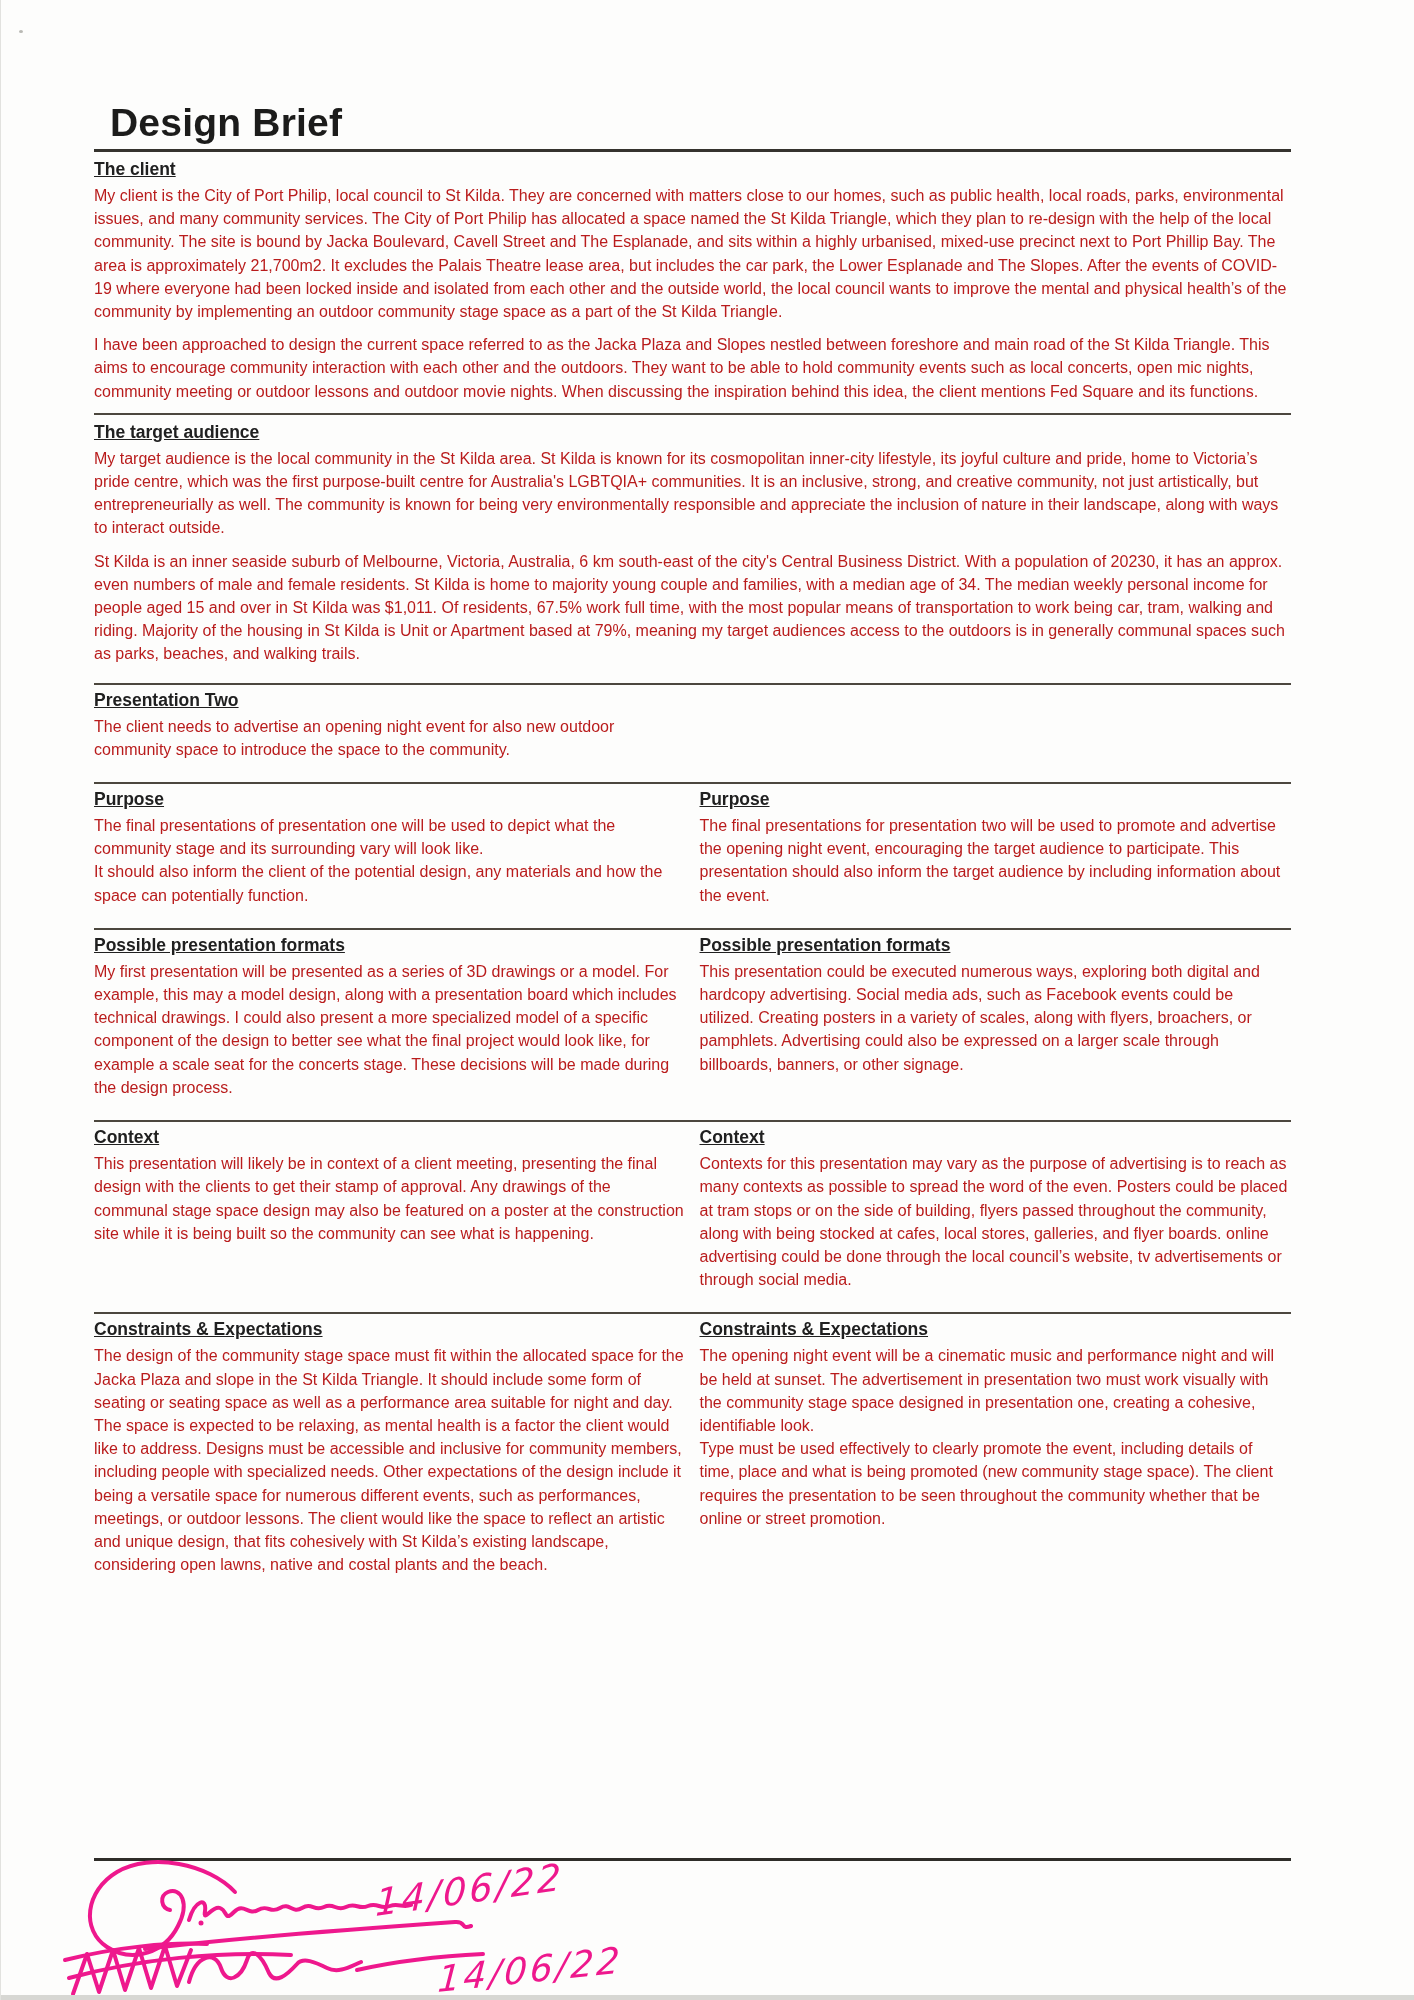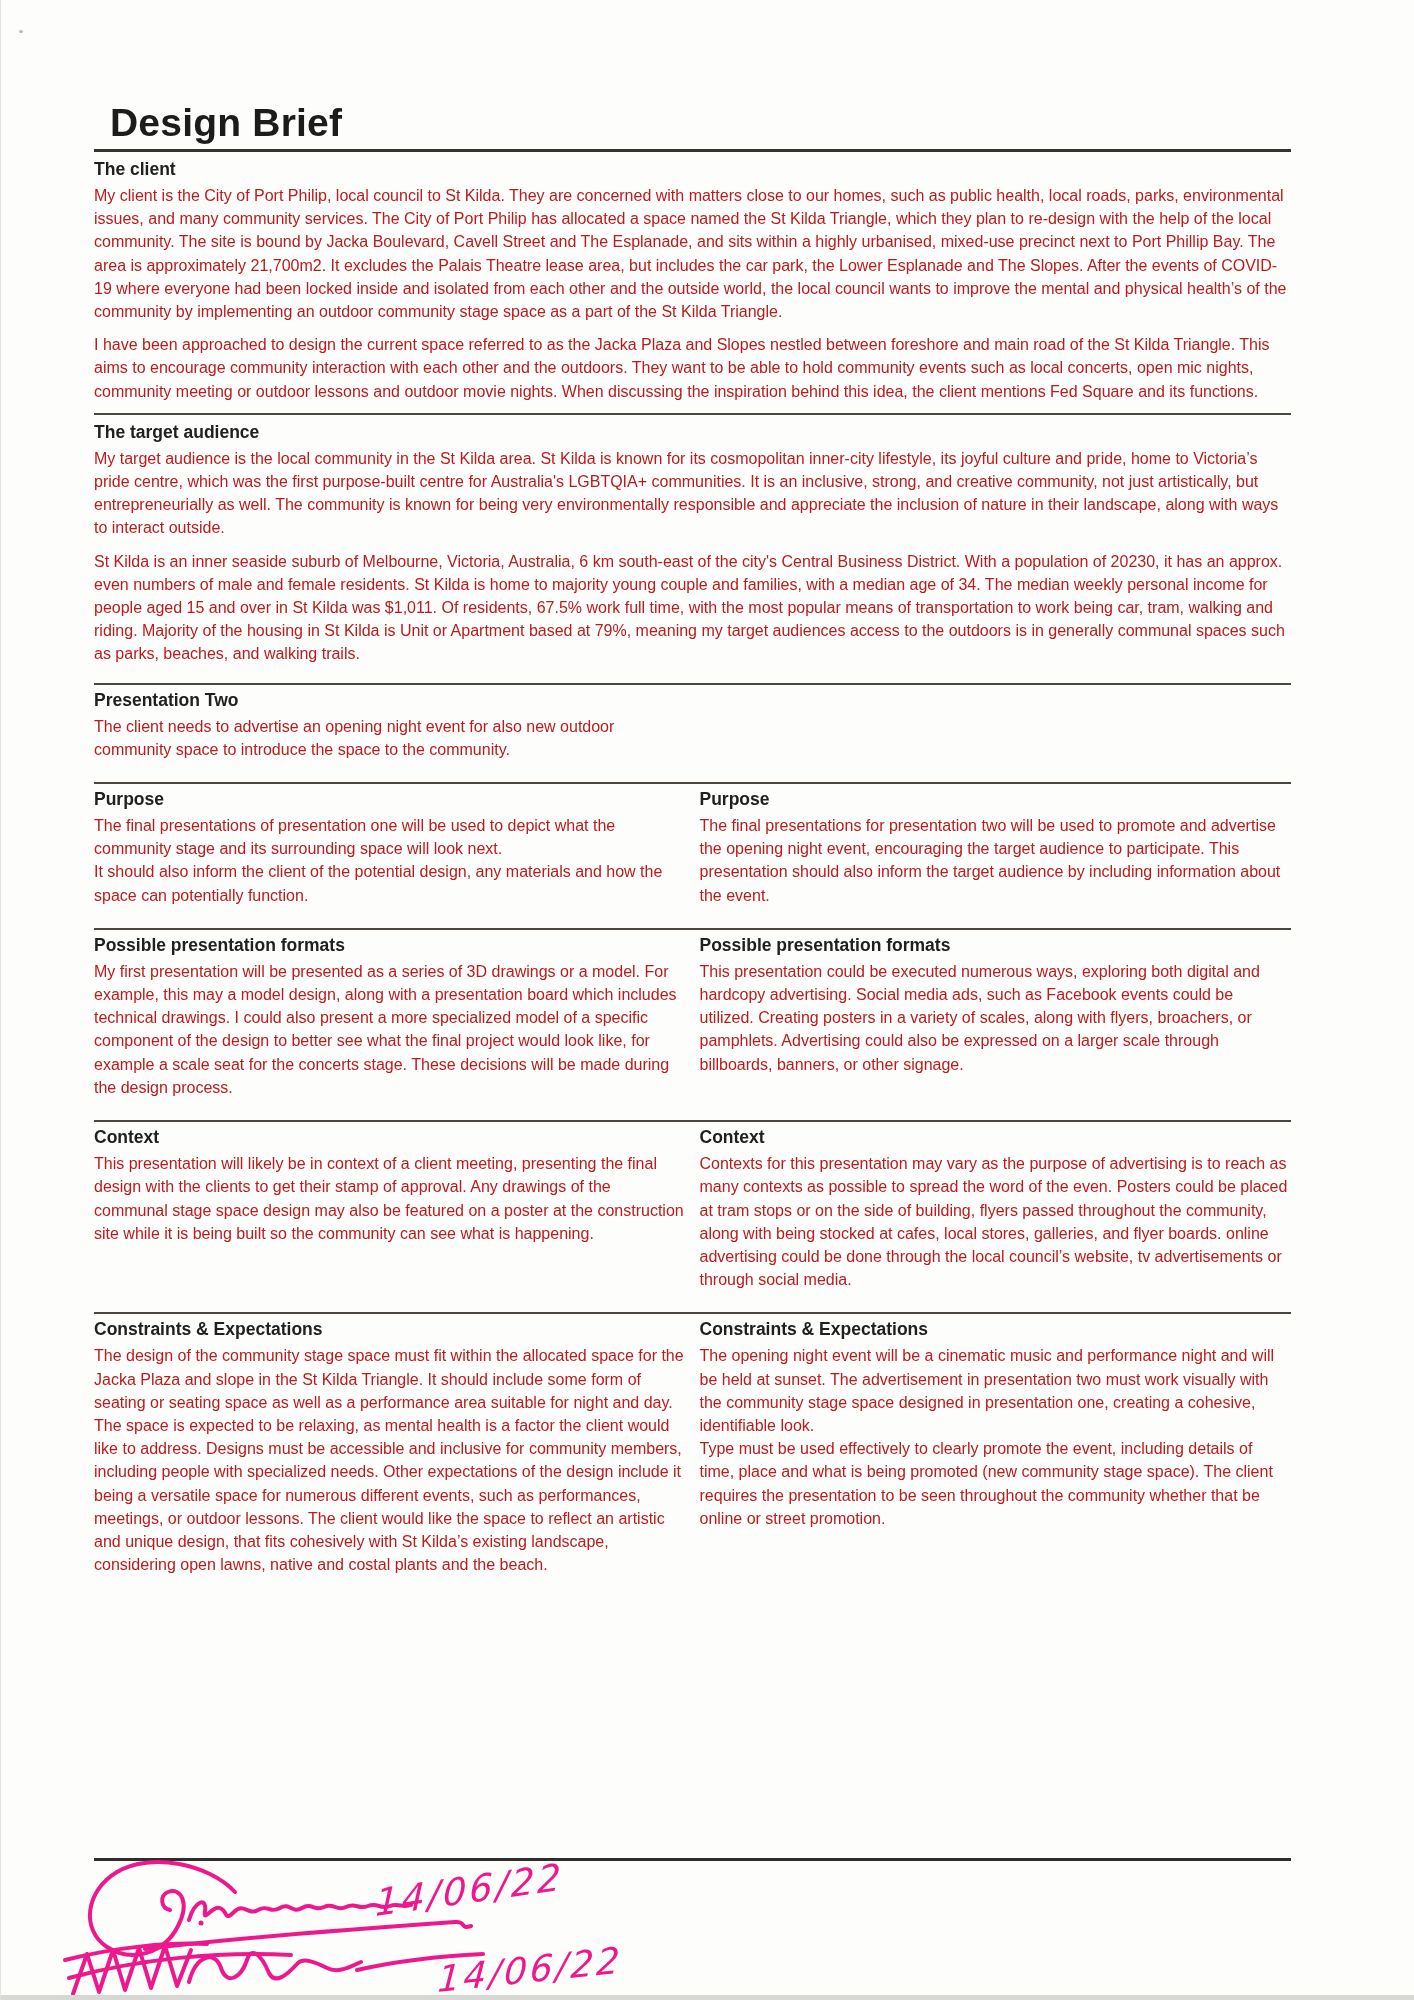--- a/index.html
+++ b/index.html
@@ -16,21 +16,21 @@
   .content { position:absolute; left:93px; top:104px; width:1197px; }
   h1.doc-title {
     margin:0 0 7px 16px;
     font-size:39px; line-height:38px; font-weight:700;
     color:#1c1c1b; letter-spacing:0.2px;
   }
   .rule-strong { border-top:3px solid #35332e; height:0; }
   .sec { border-top:0; padding-top:2px; margin:0 0 6px 0; }
   .sec-head, .cell-head {
     margin:0; padding-top:4px;
-    font-size:17.5px; line-height:23px; font-weight:700; color:#202020;
+    font-size:17.5px; line-height:23px; font-weight:700; color:#202020;text-decoration:underline;
   }
   .para {
     margin:3px 0 10px 0;
     font-size:16px; line-height:23.2px; color:#b91c1c;
     white-space:pre-line;
   }
   .divider { border-top:2px solid #4c473e; height:0; margin-top:8px; }
   .row { border-top:2px solid #4c473e; margin-top:17px; }
   .row .cols { display:grid; grid-template-columns:1fr 1fr; column-gap:14px; }
   .cell .para { margin-bottom:4px; }
@@ -84,21 +84,21 @@
           <h3 class="cell-head">Presentation Two</h3>
           <p class="para">The client needs to advertise an opening night event for also new outdoor community space to introduce the space to the community.</p>
         </div>
       </div>
     </div>
 
     <div class="row">
       <div class="cols">
         <div class="cell">
           <h3 class="cell-head">Purpose</h3>
-          <p class="para">The final presentations of presentation one will be used to depict what the community stage and its surrounding space will look next.
+          <p class="para">The final presentations of presentation one will be used to depict what the community stage and its surrounding vary will look like.
 It should also inform the client of the potential design, any materials and how the space can potentially function.</p>
         </div>
         <div class="cell">
           <h3 class="cell-head">Purpose</h3>
           <p class="para">The final presentations for presentation two will be used to promote and advertise the opening night event, encouraging the target audience to participate. This presentation should also inform the target audience by including information about the event.</p>
         </div>
       </div>
     </div>
 
     <div class="row">

